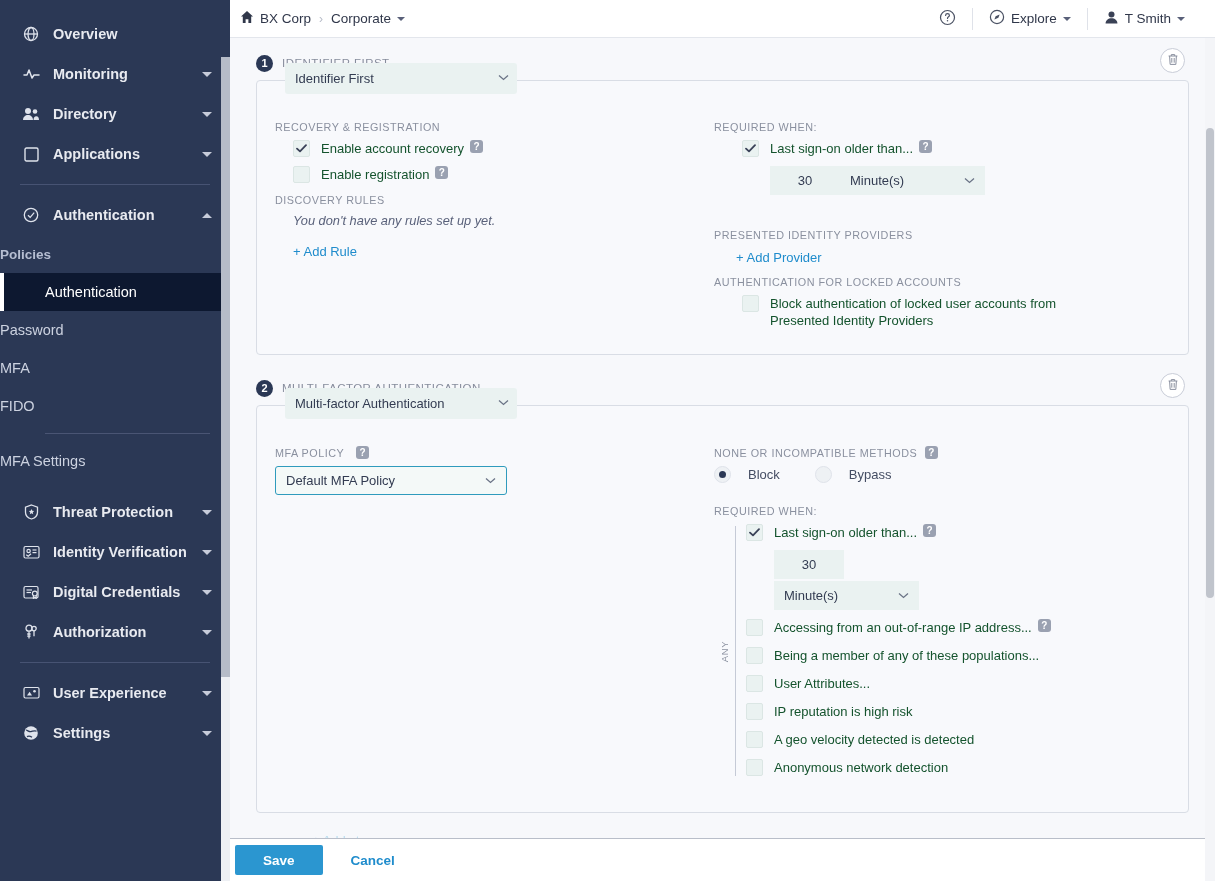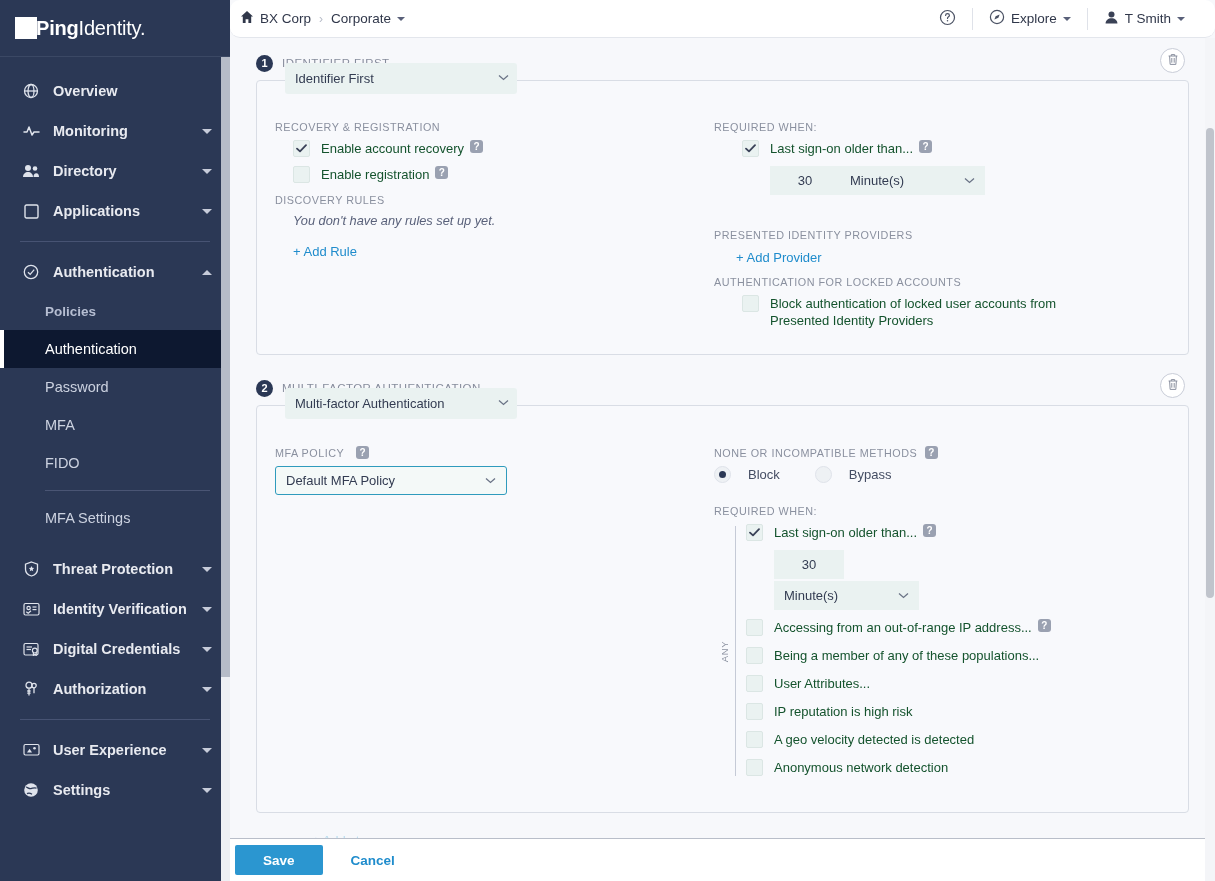--- a/index.html
+++ b/index.html
@@ -50,21 +50,21 @@
   .nav-item .lbl { flex: 1 1 auto; white-space: nowrap; }
   .caret {
     width: 0; height: 0; border-left: 5px solid transparent;
     border-right: 5px solid transparent; border-top: 5px solid #c7ccda;
     flex: 0 0 auto;
   }
   .caret.up { border-top: none; border-bottom: 5px solid #c7ccda; }
   .nav-sep { height: 1px; background: #475373; margin: 10px 20px; }
   .sub-item {
     display: flex; align-items: center; height: 38px;
-    padding-left: 45px; font-size: 14.5px; color: #ccd2e0; cursor: pointer;
+    font-size: 14.5px; color: #ccd2e0; cursor: pointer;
   }
   .sub-item.muted { color: #b6bed2; font-size: 13.5px; font-weight: 600; }
   .sub-item.active {
     background: #0d1830; color: #ffffff;
     border-left: 4px solid #ffffff; padding-left: 41px;
   }
   .sub-sep { height: 1px; background: #4a5574; margin: 8px 20px 8px 45px; }
   .sb-scrollbar {
     position: absolute; right: 0; top: 57px; width: 9px;
     bottom: 0; background: #eef0f4;
@@ -73,21 +73,20 @@
     position: absolute; left: 0; top: 0; width: 9px; height: 620px;
     background: #b6bcc8; border-radius: 0;
   }
 
   
   .main { flex: 1 1 auto; display: flex; flex-direction: column; position: relative; background: #f7f8fb; }
   .topbar {
     height: 38px; flex: 0 0 38px; background: #ffffff;
     display: flex; align-items: center; border-bottom: 1px solid #e3e6ec;
     padding: 0 14px 0 10px;
-    border-radius: 10px;
   }
   .crumbs { display: flex; align-items: center; gap: 8px; flex: 1 1 auto; }
   .crumb {
     display: flex; align-items: center; gap: 6px;
     color: #30374a; font-size: 13.5px; cursor: pointer;
   }
   .crumb-sep { color: #b7bcc8; font-size: 12px; }
   .topbar-right { display: flex; align-items: center; height: 100%; }
   .tb-cell {
     display: flex; align-items: center; gap: 6px;
@@ -239,26 +238,20 @@
     position: absolute; left: 1px; width: 8px; top: 90px; height: 470px;
     background: #c0c4cc; border-radius: 4px;
   }
 </style>
 </head>
 <body>
 
 <div class="app">
 
   <aside class="sidebar">
-    <div class="logo-area">
-      <div class="logo">
-        <span class="logo-square"></span>
-        <span class="logo-text"><b>Ping</b><span class="light">Identity.</span></span>
-      </div>
-    </div>
 
     <div class="nav">
       <div class="nav-scroll">
 
         <div class="nav-item">
           <span class="ico">
             <svg width="16" height="16" viewBox="0 0 16 16" fill="none" stroke="#dfe3ec" stroke-width="1.3">
                 <circle cx="8" cy="8" r="6.5"></circle>
                 <ellipse cx="8" cy="8" rx="3" ry="6.5"></ellipse>
                 <line x1="1.5" y1="8" x2="14.5" y2="8"></line>

